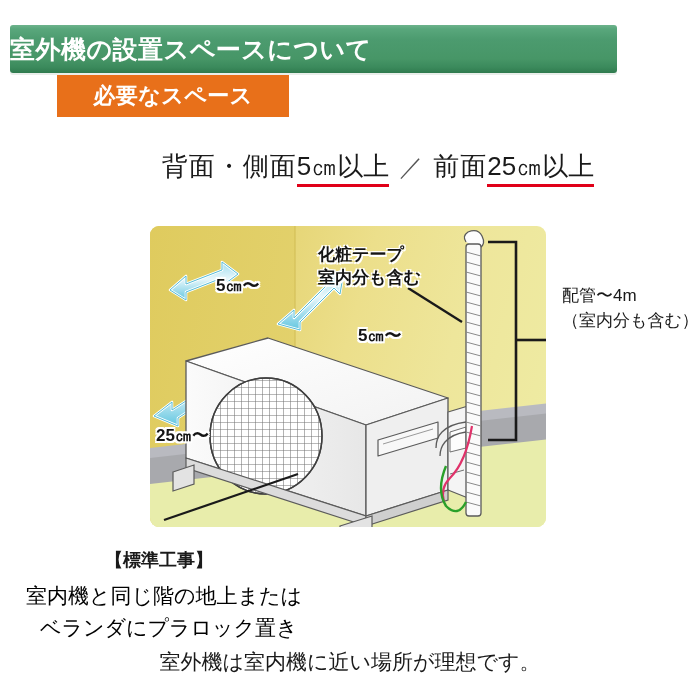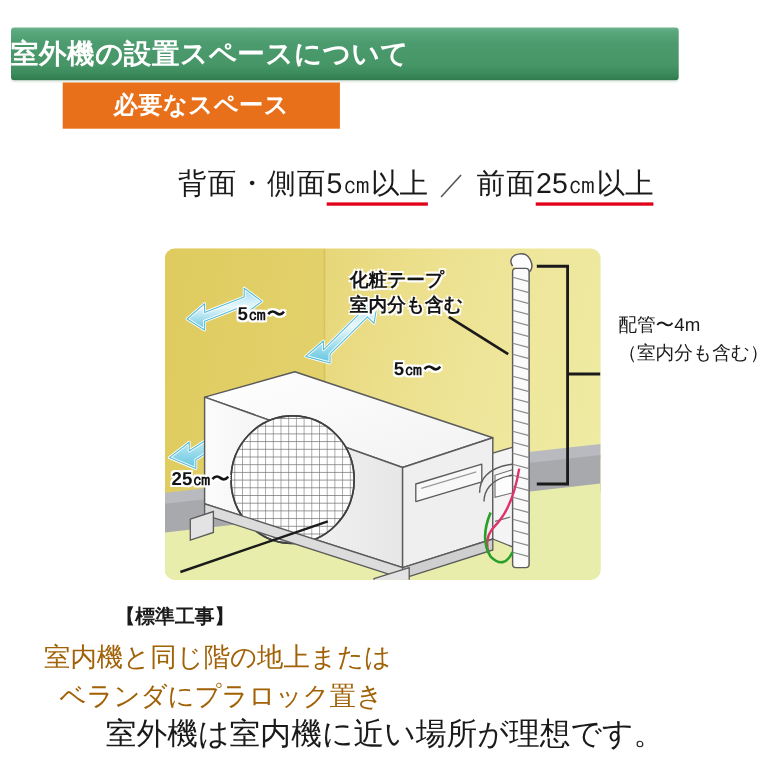--- a/index.html
+++ b/index.html
@@ -47,21 +47,21 @@
     position: absolute;
     left: 0;
     top: 72px;
     width: 700px;
     height: 62px;
   }
   #required-space-badge {
     position: absolute;
     left: 57px;
     top: 3px;
-    width: 252px;
+    width: 232px;
     height: 42px;
     background: #e8701a;
     display: flex;
     align-items: center;
     justify-content: center;
   }
   #required-space-badge-label {
     color: #ffffff;
     font-size: 22px;
     font-weight: bold;
@@ -211,36 +211,36 @@
     position: absolute;
     left: 105px;
     top: 548px;
     font-size: 18px;
     font-weight: bold;
     color: #1a1a1a;
     white-space: nowrap;
   }
   #standard-work-note {
     position: absolute;
-    left: 40px;
+    left: 26px;
     top: 580px;
-    font-size: 24px;
+    font-size: 21px;
     line-height: 1.52;
-    color: #a16207;
+    color: #000000;
   }
   #standard-work-note div { white-space: nowrap; }
   #standard-work-note .indent { padding-left: 14px; }
 
   #closing-note {
     position: absolute;
     left: 0;
     top: 648px;
     width: 700px;
     text-align: center;
-    font-size: 28px;
+    font-size: 21px;
     color: #1a1a1a;
     white-space: nowrap;
   }
 </style>
 </head>
 <body>
 
 <div id="header-banner">
   <div id="header-title">室外機の設置スペースについて</div>
 </div>

